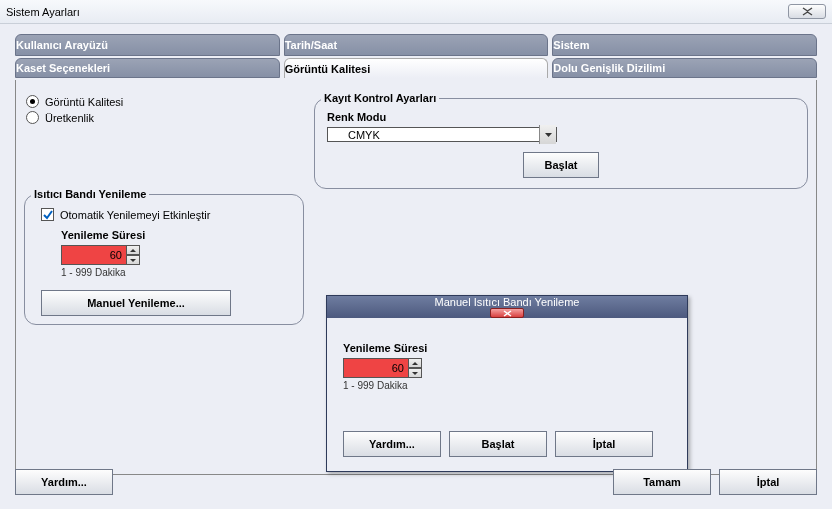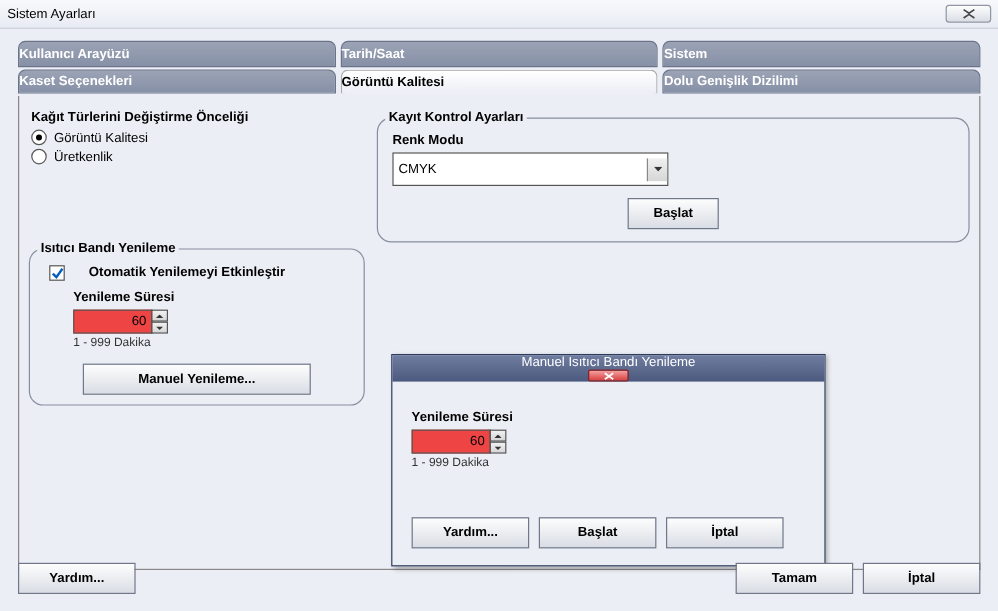--- a/index.html
+++ b/index.html
@@ -22,27 +22,27 @@
   .group-label { position: absolute; top: -7px; left: 6px; background: #eceef5; padding: 0 3px; font-size: 11px; font-weight: bold; }
 
   .row1 { display: flex; gap: 10px; align-items: flex-start; }
   .col-left { width: 280px; }
   .col-right { flex: 1; }
 
   .radio-row { display: flex; align-items: center; gap: 6px; margin: 3px 0; cursor: pointer; }
   .radio { width: 13px; height: 13px; border: 1px solid #555; border-radius: 50%; background: #fff; display: flex; align-items: center; justify-content: center; }
   .radio-dot { width: 5px; height: 5px; background: #000; border-radius: 50%; }
 
-  .check-row { display: flex; align-items: flex-start; gap: 20px; margin: 3px 0 8px 0; cursor: pointer; font-weight: bold; }
+  .check-row { display: flex; align-items: center; gap: 6px; margin: 3px 0 8px 0; cursor: pointer; }
   .checkbox { width: 13px; height: 13px; border: 1px solid #555; background: #fff; display: flex; align-items: center; justify-content: center; }
   .check-mark { width: 10px; height: 10px; }
 
   label.bold { font-weight: bold; display: block; margin-bottom: 4px; }
 
-  .select { width: 230px; height: 28px; background: #fff; border: 1px solid #555; display: flex; align-items: center; justify-content: space-between; padding-left: 4px; cursor: pointer; }
+  .select { width: 230px; height: 15px; background: #fff; border: 1px solid #555; display: flex; align-items: center; justify-content: space-between; padding-left: 20px; cursor: pointer; }
   .select-arrow { width: 17px; height: 19px; background: linear-gradient(to bottom, #f0f0f0, #d6d6d6); border-left: 1px solid #888; display: flex; align-items: center; justify-content: center; }
   .select-arrow svg { width: 7px; height: 4px; }
 
   .btn { height: 22px; background: linear-gradient(to bottom, #fdfdfd, #d9dde4); border: 1px solid #6f7788; display: flex; align-items: center; justify-content: center; font-weight: bold; cursor: pointer; padding: 12px 8px; }
   .btn.w70 { width: 76px; }
   .btn.w90 { width: 98px; }
   .btn.w160 { width: 190px; }
 
   .spinner-wrap { display: flex; align-items: center; }
   .spinner-input { width: 66px; height: 20px; border: 1px solid #555; background: #ef4444; text-align: right; padding-right: 4px; }
@@ -64,21 +64,21 @@
 
   .priority-block { padding: 0 2px 0 2px; }
   .priority-title { font-weight: bold; margin-bottom: 4px; }
 
   .reg-ctrl-inner { padding: 2px 4px; }
   .start-row { display: flex; justify-content: center; margin-top: 10px; }
 
   .fuser-inner { padding: 0 8px; }
   .fuser-timing-label { padding-left: 20px; }
   .fuser-spinner-block { padding-left: 20px; margin-top: 4px; }
-  .fuser-manual-btn { margin-top: 12px; display: flex; justify-content: center; }
+  .fuser-manual-btn { margin-top: 12px; display: flex; justify-content: flex-start; }
 </style>
 </head>
 <body>
 
 <div class="titlebar">
   <span class="title">Sistem Ayarları</span>
   <div class="close-btn">
     <svg viewBox="0 0 13 9">
         <path d="M2 1 L6.5 4 L11 1 M2 8 L6.5 5 L11 8" stroke="#444" stroke-width="1.4" fill="none"></path>
       </svg>
@@ -109,21 +109,20 @@
       </div>
   </div>
 </div>
 
 <div class="content-panel">
 
   <div class="row1">
 
     <div class="col-left">
       <div class="priority-block">
-        <div class="priority-title">Kağıt Türlerini Değiştirme Önceliği</div>
         <div class="radio-row">
           <span class="radio">
               <span class="radio-dot"></span>
             </span>
           <span>Görüntü Kalitesi</span>
         </div>
         <div class="radio-row">
           <span class="radio"></span>
           <span>Üretkenlik</span>
         </div>

